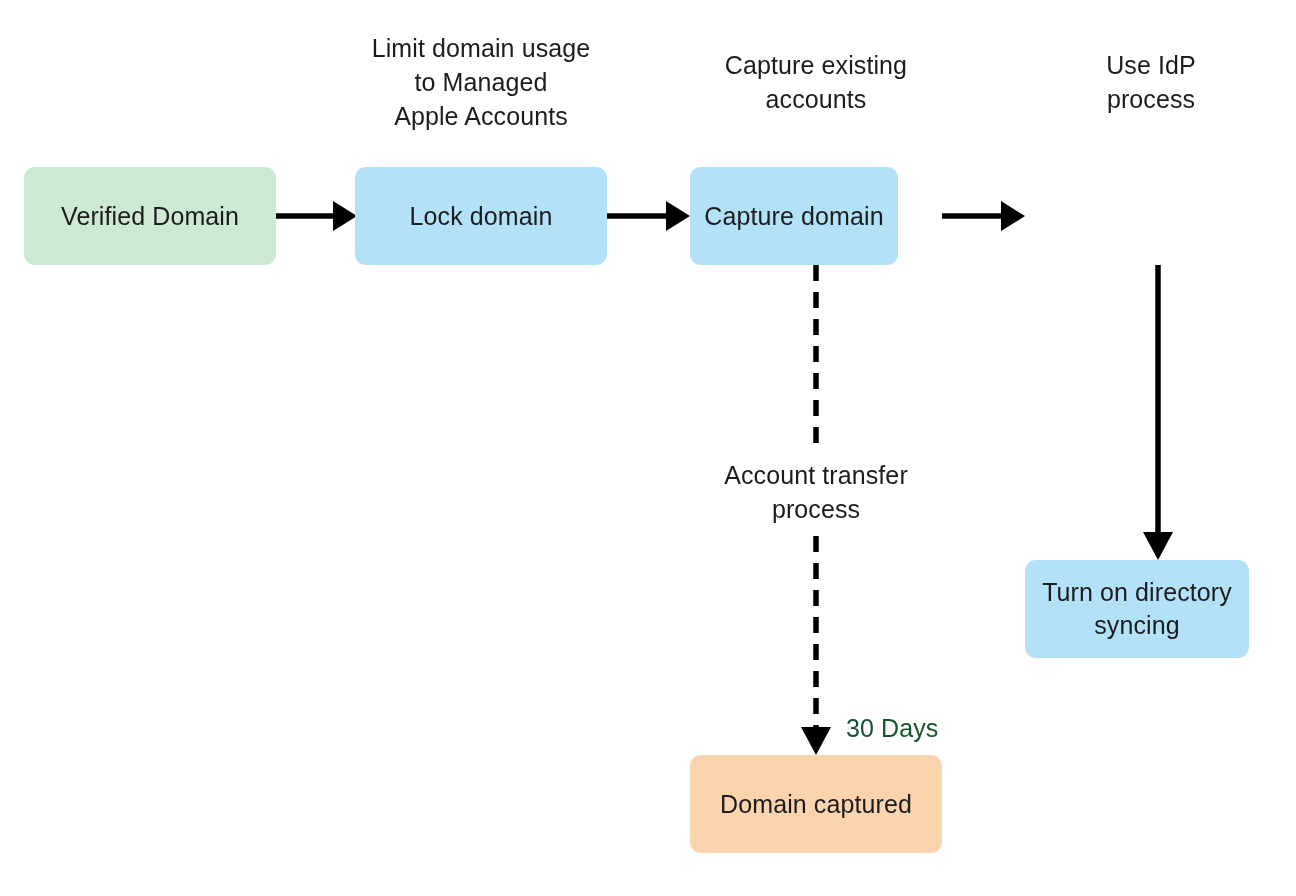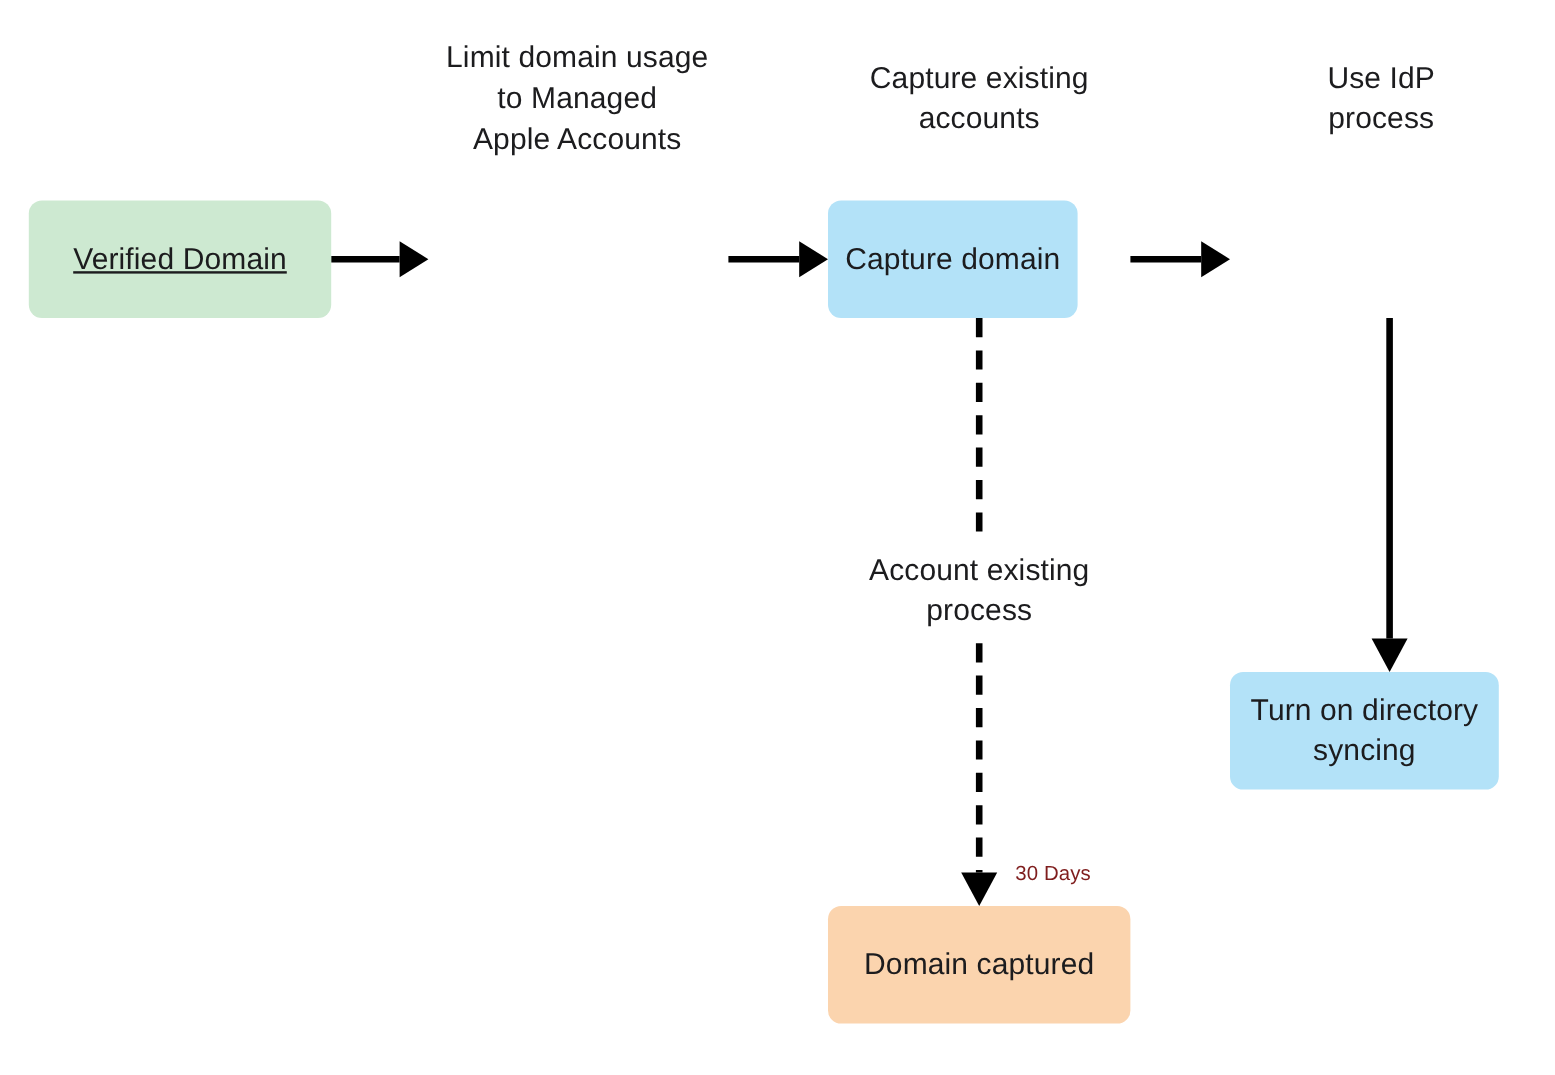--- a/index.html
+++ b/index.html
@@ -44,22 +44,22 @@
     position: absolute;
     text-align: center;
     color: #1c1c1e;
     font-size: 25px;
     line-height: 34px;
     letter-spacing: 0.1px;
     white-space: pre-line;
   }
   .caption-small {
     position: absolute;
-    color: #7f1d1d;
-    font-size: 17px;
+    color: #14532d;
+    font-size: 25px;
     line-height: 34px;
     letter-spacing: 0.1px;
     white-space: nowrap;
   }
 
   
   #connectors {
     position: absolute;
     left: 0;
     top: 0;
@@ -117,27 +117,28 @@
   <div class="caption" style="left:355px; top:31px; width:252px;">Limit domain usage
 to Managed
 Apple Accounts</div>
 
   <div class="caption" style="left:690px; top:48px; width:252px;">Capture existing
 accounts</div>
 
   <div class="caption" style="left:1025px; top:48px; width:252px;">Use IdP
 process</div>
 
-  <div class="caption" style="left:690px; top:458px; width:252px;">Account existing
+  <div class="caption" style="left:690px; top:458px; width:252px;">Account transfer
 process</div>
 
   <div class="caption-small" style="left:846px; top:711px;">30 Days</div>
 
-  <div class="node node-green" style="left:24px; top:167px; width:252px; height:98px;text-decoration:underline;">Verified Domain</div>
+  <div class="node node-green" style="left:24px; top:167px; width:252px; height:98px;">Verified Domain</div>
 
+  <div class="node node-blue" style="left:355px; top:167px; width:252px; height:98px;">Lock domain</div>
 
   <div class="node node-blue" style="left:690px; top:167px; width:208px; height:98px;">Capture domain</div>
 
 
   <div class="node node-blue" style="left:1025px; top:560px; width:224px; height:98px;">Turn on directory
 syncing</div>
 
   <div class="node node-orange" style="left:690px; top:755px; width:252px; height:98px;">Domain captured</div>
 
 </div>

